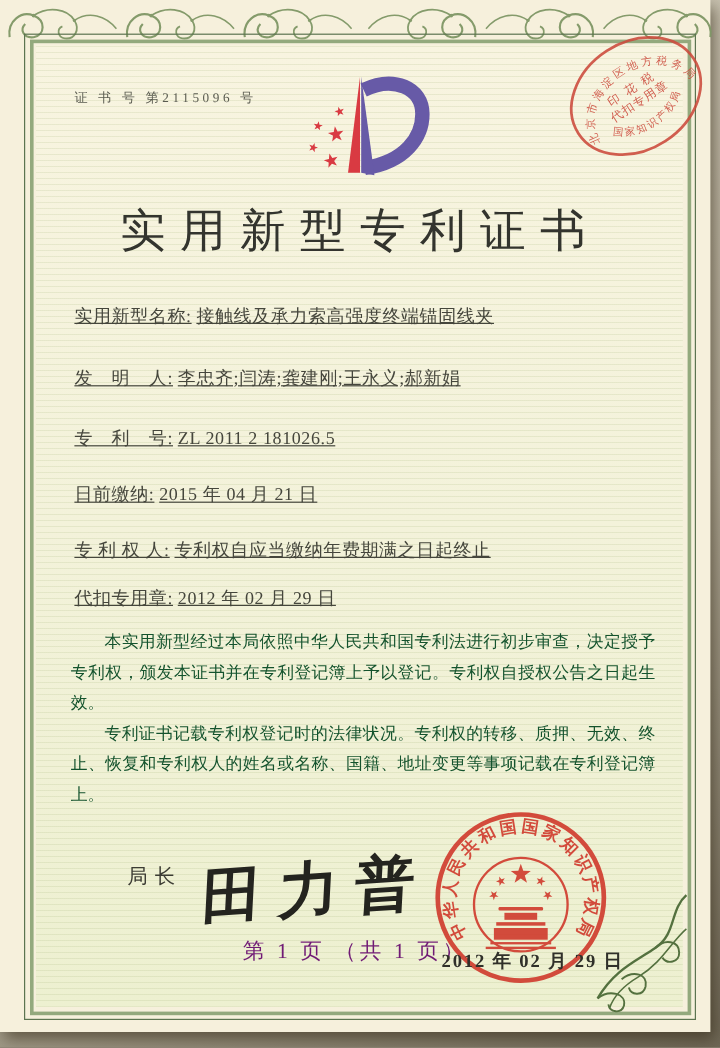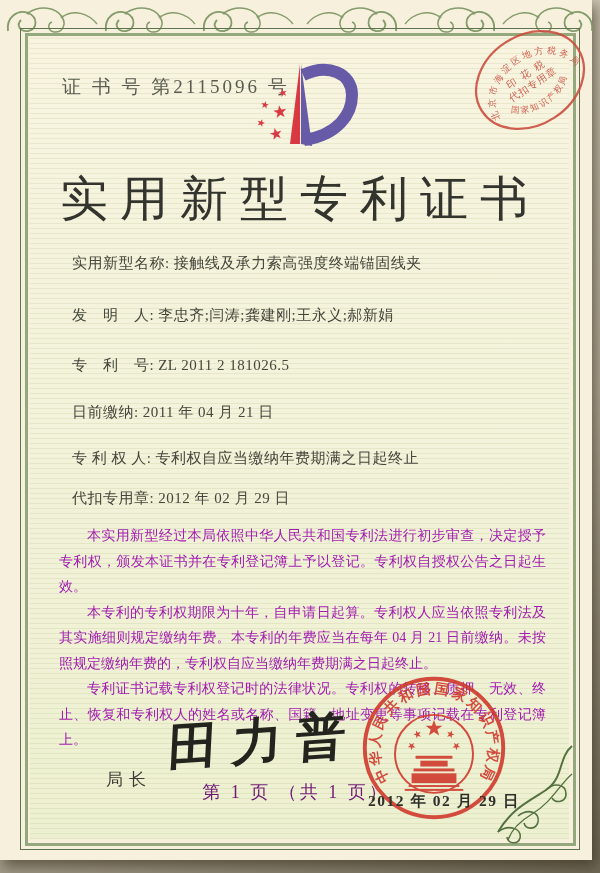--- a/index.html
+++ b/index.html
@@ -9,32 +9,32 @@
   .paper{position:absolute;left:0;top:0;width:592px;height:860px;
          background:#f6f0dc;box-shadow:4px 6px 12px rgba(45,35,15,.55);}
   .frame-outer{position:absolute;left:20px;top:28px;width:558px;height:820px;
          border:1.5px solid #5c7450;}
   .frame-inner{position:absolute;left:25px;top:33px;width:545px;height:807px;
          border:3px solid #93a97d;}
   .guilloche{position:absolute;left:30px;top:38px;width:539px;height:801px;
          background:
            repeating-linear-gradient(180deg, rgba(150,170,105,.16) 0 1px, rgba(0,0,0,0) 1px 5px),
            linear-gradient(180deg,#f8f4e0 0%,#f3f2da 50%,#edf0d0 100%);}
-  .cert-no{position:absolute;left:62px;top:74px;font-size:19px;letter-spacing:3px;
+  .cert-no{position:absolute;left:62px;top:74px;font-size:11px;letter-spacing:3px;
          color:#5a5b50;}
   .title{position:absolute;left:0;top:167px;width:600px;text-align:center;
-         font-size:48px;letter-spacing:12px;color:#33342e;font-weight:500;}
+         font-size:38px;letter-spacing:12px;color:#33342e;font-weight:500;}
   .fields{position:absolute;left:62px;top:0;width:480px;}
-  .frow{position:absolute;left:10px;white-space:nowrap;font-size:15px;color:#45463c;
-        letter-spacing:.5px;}
+  .frow{position:absolute;left:0;white-space:nowrap;font-size:15px;color:#45463c;
+        letter-spacing:.5px;text-decoration:underline;}
   .frow .lab{margin-right:4px;}
   .paras{position:absolute;left:59px;top:523px;width:487px;}
   .paras p{margin:0;text-indent:2em;font-size:14px;line-height:25.5px;
-        text-align:justify;color:#a21caf;}
-  .director{position:absolute;left:106px;top:768px;font-size:17px;
+        text-align:justify;color:#14532d;}
+  .director{position:absolute;left:106px;top:719px;font-size:17px;
         letter-spacing:6px;color:#3c3c34;}
   .signature{position:absolute;left:168px;top:708px;font-size:50px;color:#24241f;
         letter-spacing:14px;transform:rotate(-4deg) skewX(-7deg);font-weight:bold;
         white-space:nowrap;}
   .issue-date{position:absolute;left:368px;top:791px;font-size:15.5px;font-weight:600;
         color:#30302a;letter-spacing:1.5px;z-index:6;}
   .page-footer{position:absolute;left:0;top:780px;width:592px;text-align:center;
         font-size:18px;letter-spacing:3px;color:#701a75;}
   .tax-seal{position:absolute;left:468px;top:28px;width:124px;height:104px;
         transform:rotate(-33deg);opacity:.88;z-index:5;}
@@ -115,33 +115,32 @@
       <div class="frow" style="top:254px">
         <span class="lab">实用新型名称:</span><span>接触线及承力索高强度终端锚固线夹</span>
       </div>
       <div class="frow" style="top:306px">
         <span class="lab">发　明　人:</span><span>李忠齐;闫涛;龚建刚;王永义;郝新娟</span>
       </div>
       <div class="frow" style="top:356px">
         <span class="lab">专　利　号:</span><span>ZL 2011 2 181026.5</span>
       </div>
       <div class="frow" style="top:403px">
-        <span class="lab">日前缴纳:</span><span>2011 年 04 月 21 日</span>
+        <span class="lab">日前缴纳:</span><span>2015 年 04 月 21 日</span>
       </div>
       <div class="frow" style="top:449px">
         <span class="lab">专 利 权 人:</span><span>专利权自应当缴纳年费期满之日起终止</span>
       </div>
       <div class="frow" style="top:489px">
         <span class="lab">代扣专用章:</span><span>2012 年 02 月 29 日</span>
       </div>
     </div>
 
     <div class="paras">
       <p>本实用新型经过本局依照中华人民共和国专利法进行初步审查，决定授予专利权，颁发本证书并在专利登记簿上予以登记。专利权自授权公告之日起生效。</p>
-      <p>本专利的专利权期限为十年，自申请日起算。专利权人应当依照专利法及其实施细则规定缴纳年费。本专利的年费应当在每年 04 月 21 日前缴纳。未按照规定缴纳年费的，专利权自应当缴纳年费期满之日起终止。</p>
       <p>专利证书记载专利权登记时的法律状况。专利权的转移、质押、无效、终止、恢复和专利权人的姓名或名称、国籍、地址变更等事项记载在专利登记簿上。</p>
     </div>
 
     <div class="director">局长</div>
     <div class="signature">田力普</div>
 
     <svg class="sipo-seal" viewBox="0 0 160 160">
       <defs>
         <path id="sipoArc" d="M 34,112 A 56,56 0 1 1 126,112"></path>
         <path id="star-s" d="M0,-10 L2.35,-3.24 L9.51,-3.09 L3.80,1.24 L5.88,8.09 L0,4 L-5.88,8.09 L-3.80,1.24 L-9.51,-3.09 L-2.35,-3.24 Z"></path>

